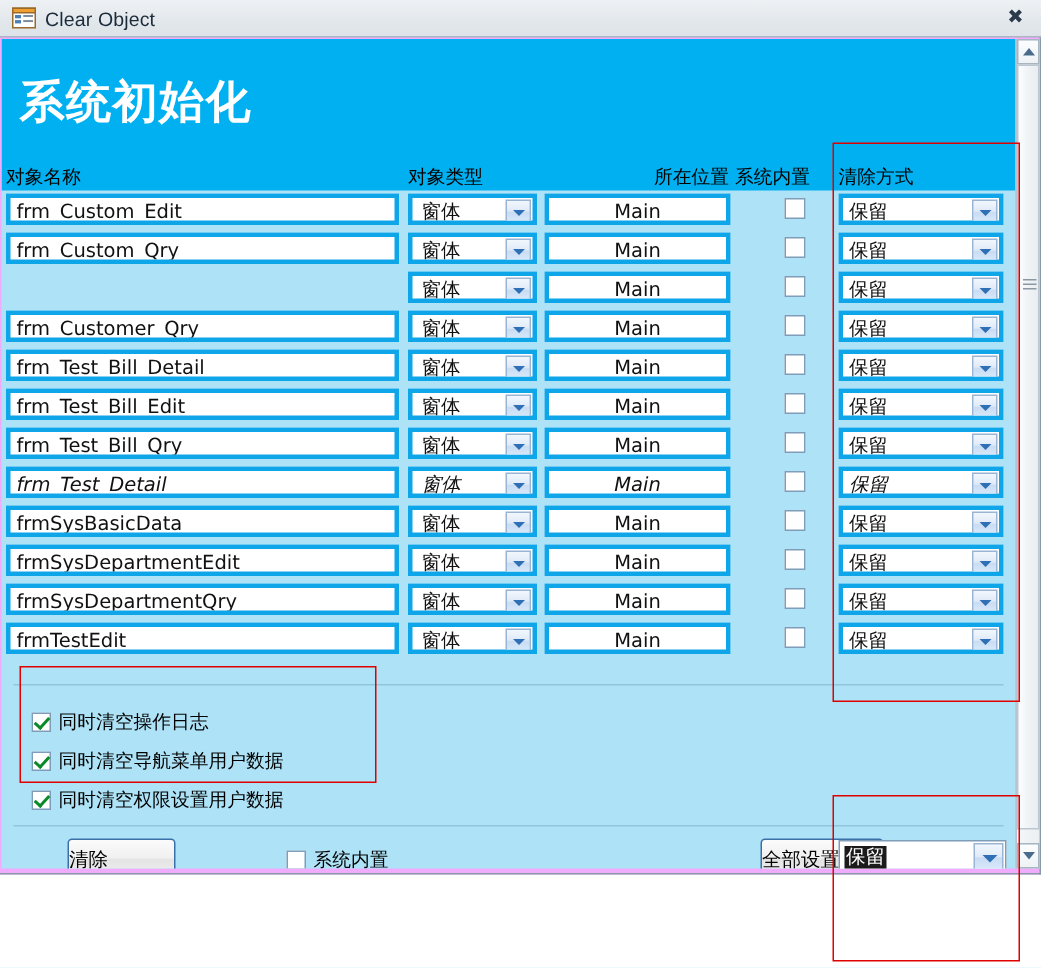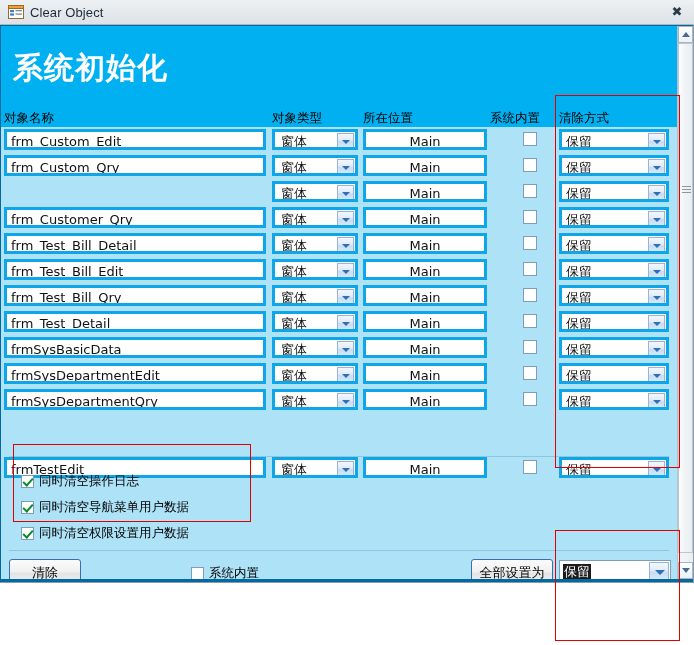--- a/index.html
+++ b/index.html
@@ -16,21 +16,21 @@
     overflow: hidden;
   }
 
   
   .window {
     position: absolute;
     left: 0; top: 0;
     width: 694px;
     height: 583px;
     box-sizing: border-box;
-    background: #0369a1;
+    background: #f0abfc;
     border: 1px solid #8a9aa8;
     border-top: none;
     border-left: none;
   }
 
   .titlebar {
     position: absolute;
     left: 0; top: 0;
     width: 694px;
     height: 25px;
@@ -111,21 +111,21 @@
   .hcell {
     position: absolute;
     top: 1px;
     height: 18px;
     line-height: 18px;
     font-family: "DejaVu Sans", "Liberation Sans", sans-serif;
     white-space: nowrap;
   }
   .hcell.c0 { left: 3px;   width: 260px; text-align: left; }
   .hcell.c1 { left: 271px; width: 86px;  text-align: left; }
-  .hcell.c2 { left: 362px; width: 123px; text-align: left; }
+  .hcell.c2 { left: 362px; width: 123px; text-align: right; }
   .hcell.c3 { left: 489px; width: 62px;  text-align: left; }
   .hcell.c4 { left: 558px; width: 110px; text-align: left; }
 
   
   .grid {
     position: absolute;
     left: 0;
     top: 101px;
     width: 676px;
     height: 327px;
@@ -255,23 +255,24 @@
   .btn {
     position: absolute;
     box-sizing: border-box;
     height: 27px;
     background: linear-gradient(180deg, #fbfbfb 0%, #f0f0f0 48%, #e4e4e4 52%, #efefef 100%);
     border: 1px solid #3a6fa8;
     border-radius: 3px;
     font-size: 13px;
     color: #000000;
     font-family: Liberation Sans, sans-serif;
-    text-align: center;
+    text-align: left;
     line-height: 25px;
     cursor: pointer;
+    margin-left: 36px;
   }
   #btn-clear   { left: 8px;   top: 533px; width: 72px; }
   #btn-cancel  { left: 88px;  top: 533px; width: 76px; }
   #btn-setall  { left: 470px; top: 533px; width: 82px; }
 
   .show-sys {
     position: absolute;
     left: 190px;
     top: 539px;
     display: flex;
@@ -464,21 +465,21 @@
           <div class="sys-chk"></div>
           <div class="cell method"><span>保留</span><span class="combo-btn"></span></div>
         </div>
         <div class="row" style="top: 156px;">
           <div class="cell name">frm_Test_Bill_Qry</div>
           <div class="cell type"><span>窗体</span><span class="combo-btn"></span></div>
           <div class="cell loc">Main</div>
           <div class="sys-chk"></div>
           <div class="cell method"><span>保留</span><span class="combo-btn"></span></div>
         </div>
-        <div class="row" style="top: 182px;">
+        <div class="row" style="top: 182px; font-style: italic;">
           <div class="cell name">frm_Test_Detail</div>
           <div class="cell type"><span>窗体</span><span class="combo-btn"></span></div>
           <div class="cell loc">Main</div>
           <div class="sys-chk"></div>
           <div class="cell method"><span>保留</span><span class="combo-btn"></span></div>
         </div>
         <div class="row" style="top: 208px;">
           <div class="cell name">frmSysBasicData</div>
           <div class="cell type"><span>窗体</span><span class="combo-btn"></span></div>
           <div class="cell loc">Main</div>
@@ -492,21 +493,21 @@
           <div class="sys-chk"></div>
           <div class="cell method"><span>保留</span><span class="combo-btn"></span></div>
         </div>
         <div class="row" style="top: 260px;">
           <div class="cell name">frmSysDepartmentQry</div>
           <div class="cell type"><span>窗体</span><span class="combo-btn"></span></div>
           <div class="cell loc">Main</div>
           <div class="sys-chk"></div>
           <div class="cell method"><span>保留</span><span class="combo-btn"></span></div>
         </div>
-        <div class="row" style="top: 286px; margin-top: 42px;">
+        <div class="row" style="top: 286px;">
           <div class="cell name">frmTestEdit</div>
           <div class="cell type"><span>窗体</span><span class="combo-btn"></span></div>
           <div class="cell loc">Main</div>
           <div class="sys-chk"></div>
           <div class="cell method"><span>保留</span><span class="combo-btn"></span></div>
         </div>
       </div>
 
     <div class="options">
       <div class="opt-sep"></div>

